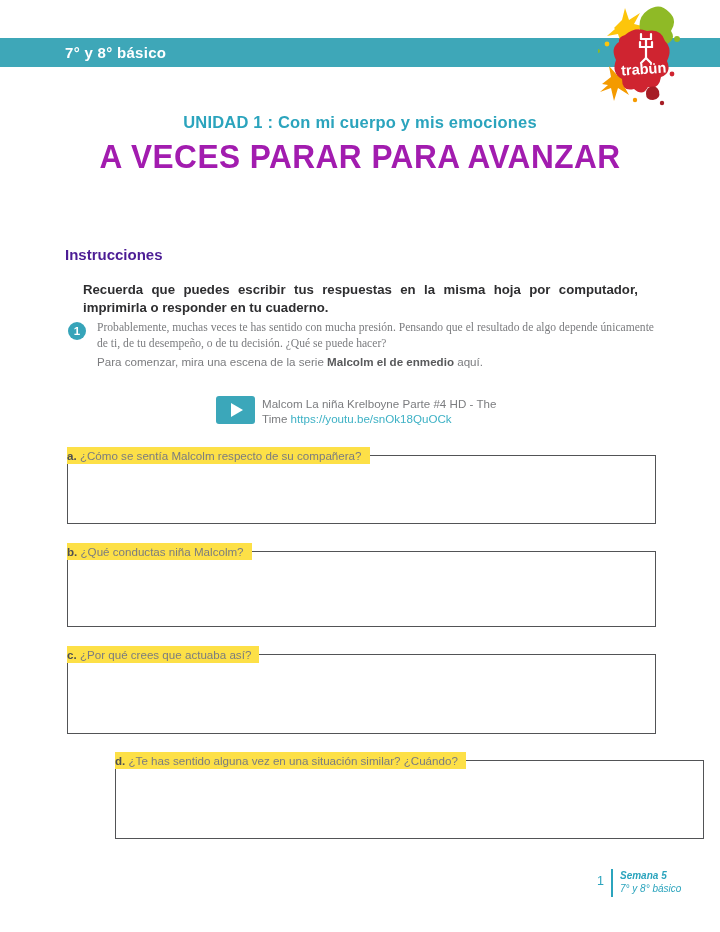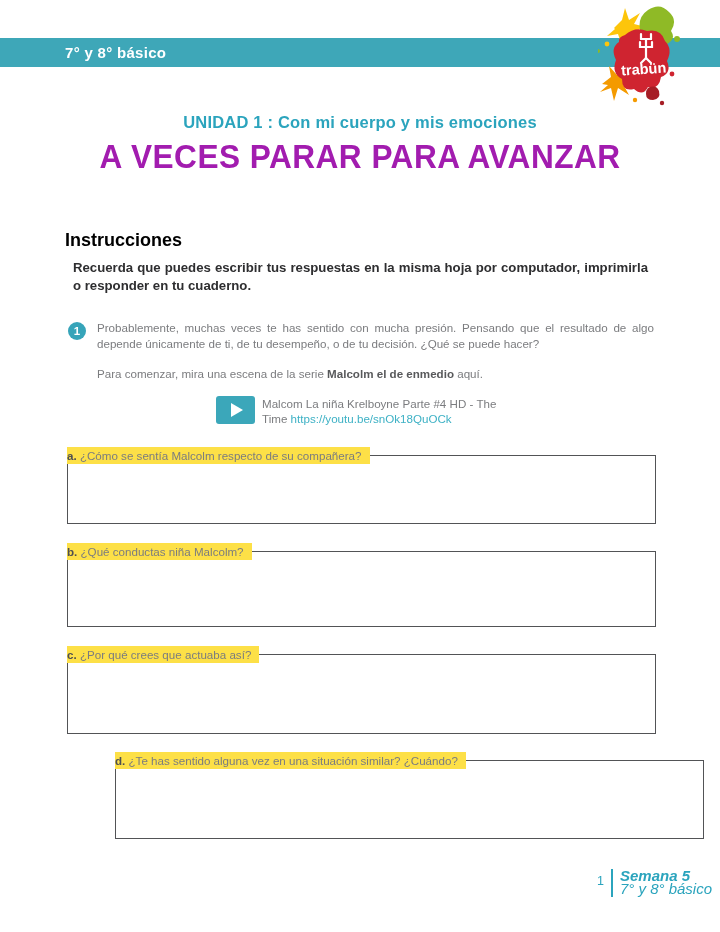--- a/index.html
+++ b/index.html
@@ -16,31 +16,31 @@
 
   
   .unit-title{position:absolute;top:113px;left:0;width:720px;text-align:center;
     color:#2ba4bd;font-weight:bold;font-size:16.5px;letter-spacing:.2px;}
   .main-title{position:absolute;top:137px;left:0;width:720px;text-align:center;
     color:#a21caf;font-weight:bold;font-size:34px;white-space:nowrap;}
   .main-title span{display:inline-block;transform:scaleX(.93);letter-spacing:.5px;}
 
   
   .instructions{position:absolute;left:65px;top:230px;width:591px;}
-  .instructions-heading{color:#000000;font-weight:bold;font-size:18px;margin:0 0 4px 0;}
-  .instructions-body{margin:8px;color:#2e2e30;font-weight:bold;font-size:13.2px;line-height:17.5px;
+  .instructions-heading{color:#4c1d95;font-weight:bold;font-size:15px;margin:16px 0 4px 0;}
+  .instructions-body{margin:18px;color:#2e2e30;font-weight:bold;font-size:13.2px;line-height:17.5px;
     text-align:justify;}
 
   
   .activity{position:absolute;left:68px;top:320px;width:588px;}
   .num-badge{position:absolute;left:0;top:2px;width:18px;height:18px;border-radius:50%;
     background:#36a4b9;color:#fff;font-size:11.5px;font-weight:bold;text-align:center;line-height:18px;}
   .activity-intro{margin:0 0 0 29px;width:557px;color:#7b7c7f;font-size:11.6px;line-height:15.5px;
-    text-align:justify;}
-  .watch-line{margin:16px 0 0 29px;color:#7b7c7f;font-size:11.6px;}
+    text-align:justify;font-family:Liberation Serif, serif;}
+  .watch-line{margin:4px 0 0 29px;color:#7b7c7f;font-size:11.6px;}
   .watch-bold{font-weight:bold;color:#58595b;}
 
   
   .video{position:absolute;left:216px;top:395px;width:300px;height:40px;}
   .play-btn{position:absolute;left:0;top:1px;width:39px;height:28px;background:#3ba7ba;
     border-radius:3px;cursor:pointer;}
   .play-tri{position:absolute;left:15px;top:7px;width:0;height:0;
     border-left:12px solid #ffffff;border-top:7px solid transparent;border-bottom:7px solid transparent;}
   .video-text{position:absolute;left:46px;top:1px;width:246px;color:#7b7c7f;
     font-size:11.6px;line-height:15px;}
@@ -55,21 +55,21 @@
   .qlabel{position:absolute;top:-9px;left:-1px;background:#fde047;padding:0 8px 0 0;
     font-size:11.6px;line-height:17px;color:#7b7c7f;white-space:nowrap;}
   .qletter{font-weight:bold;color:#4e4f51;}
   .answer-area{position:absolute;left:0;top:8px;right:0;bottom:0;cursor:text;}
 
   
   .footer{position:absolute;left:0;top:868px;width:720px;height:34px;}
   .page-num{position:absolute;left:584px;top:6px;width:20px;text-align:right;
     color:#2ba4bd;font-size:12.5px;}
   .footer-rule{position:absolute;left:611px;top:1px;width:2px;height:28px;background:#2ba4bd;}
-  .footer-meta{position:absolute;left:620px;top:2px;color:#2ba4bd;font-size:15px;
+  .footer-meta{position:absolute;left:620px;top:2px;color:#2ba4bd;font-size:10px;
     font-style:italic;line-height:12.5px;}
   .footer-week{font-weight:bold;display:block;}
 </style>
 </head>
 <body>
 
 <div class="page">
 
   <div class="top-bar">
     <div class="grade-label">7° y 8° básico</div>

